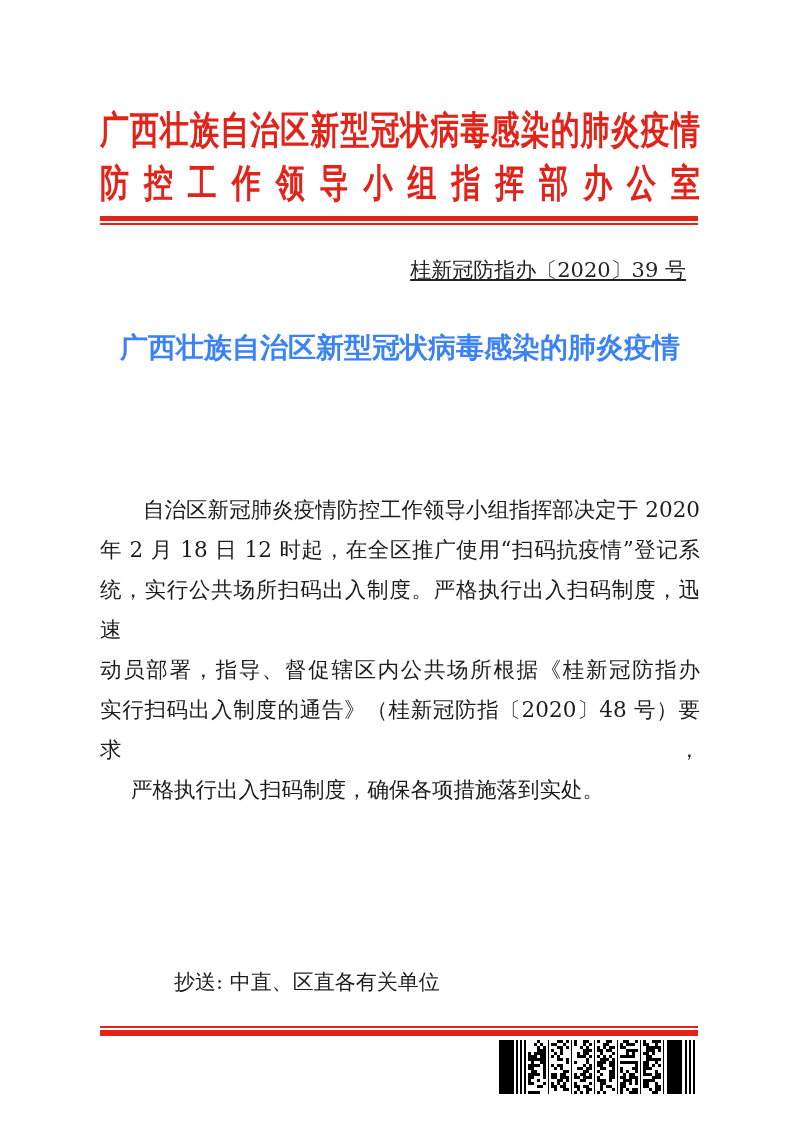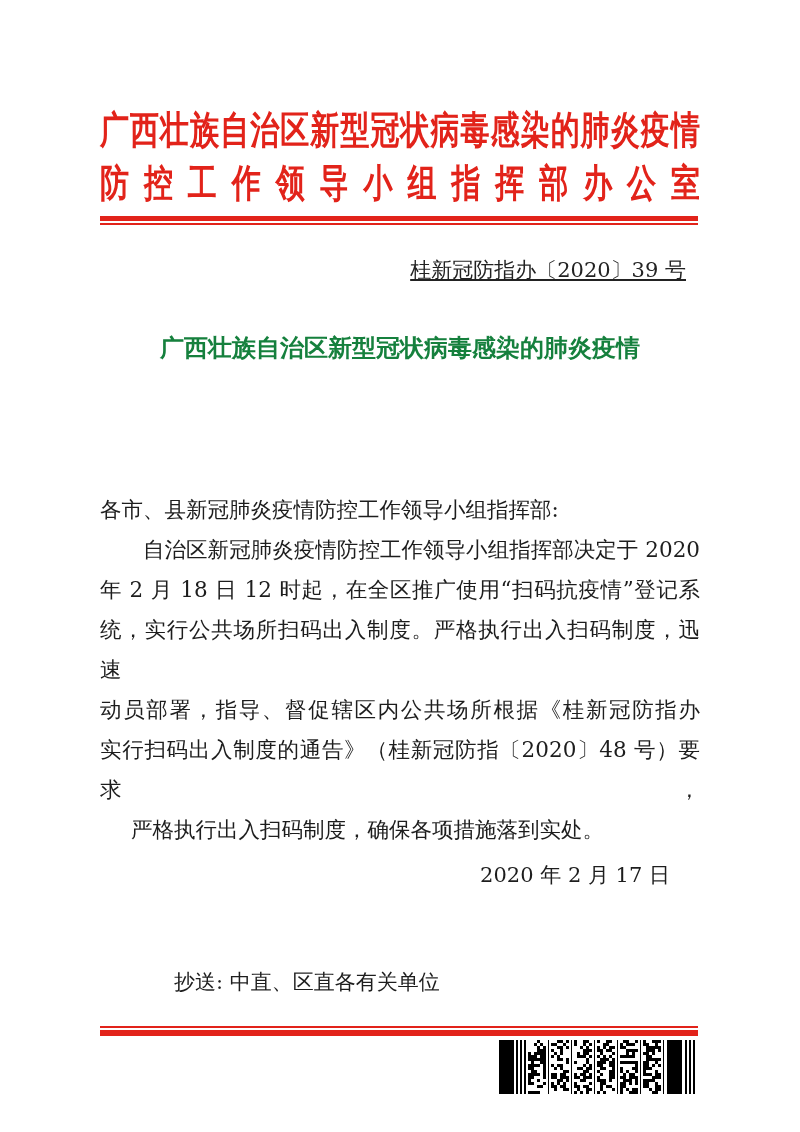--- a/index.html
+++ b/index.html
@@ -15,21 +15,21 @@
   .banner-line span{display:inline-block;}
   
   .rule{position:absolute;left:100px;width:598px;background:var(--red);}
   .rule-top-thick{top:216px;height:5px;}
   .rule-top-thin{top:223px;height:2px;}
   .rule-bottom-thin{top:1026px;height:2px;}
   .rule-bottom-thick{top:1030px;height:6px;}
   
   .doc-number{position:absolute;top:256px;right:114px;font-size:21px;color:#222;text-decoration:underline;}
   
-  .title{position:absolute;left:100px;top:326px;width:600px;text-align:center;font-weight:bold;color:#15803d;font-size:24px;}
+  .title{position:absolute;left:100px;top:326px;width:600px;text-align:center;font-weight:bold;color:#3b82f6;font-size:28px;}
   .title-line{line-height:43px;}
   
   .body{position:absolute;left:100px;top:490px;width:600px;font-size:21.5px;color:var(--ink);}
   .salutation{line-height:40px;}
   .para .body-line{line-height:40px;text-align:justify;text-align-last:justify;}
   .para .body-line:first-child{text-indent:2em;}
   .para .body-line:last-child{text-align-last:left;margin-left:31px;}
   .date{position:absolute;top:860px;right:130px;font-size:21px;color:var(--ink);line-height:30px;}
   .public-note{position:absolute;left:140px;top:897px;font-size:21px;color:var(--ink);line-height:30px;}
   .cc{position:absolute;left:174px;top:967px;font-size:21px;color:var(--ink);line-height:30px;}
@@ -86,32 +86,30 @@
   <div class="rule rule-top-thick"></div>
   <div class="rule rule-top-thin"></div>
 
   <div class="doc-number">桂新冠防指办〔2020〕39 号</div>
 
   <div class="title">
       <div class="title-line">广西壮族自治区新型冠状病毒感染的肺炎疫情</div>
     </div>
 
   <div class="body">
-    <div class="salutation">各市、县新冠肺炎疫情防控工作领导小组指挥部:</div>
     <div class="para">
         <div class="body-line">自治区新冠肺炎疫情防控工作领导小组指挥部决定于 2020</div>
         <div class="body-line">年 2 月 18 日 12 时起，在全区推广使用“扫码抗疫情”登记系</div>
         <div class="body-line">统，实行公共场所扫码出入制度。严格执行出入扫码制度，迅速</div>
         <div class="body-line">动员部署，指导、督促辖区内公共场所根据《桂新冠防指办</div>
         <div class="body-line">实行扫码出入制度的通告》（桂新冠防指〔2020〕48 号）要求，</div>
         <div class="body-line">严格执行出入扫码制度，确保各项措施落到实处。</div>
       </div>
   </div>
 
-  <div class="date">2020 年 2 月 17 日</div>
 
 
   <div class="cc">抄送: 中直、区直各有关单位</div>
 
   <div class="rule rule-bottom-thin"></div>
   <div class="rule rule-bottom-thick"></div>
 
   <div class="barcode">
       <svg width="200" height="54">
         <rect x="0" y="0" width="15" height="54" fill="#000000"></rect>

